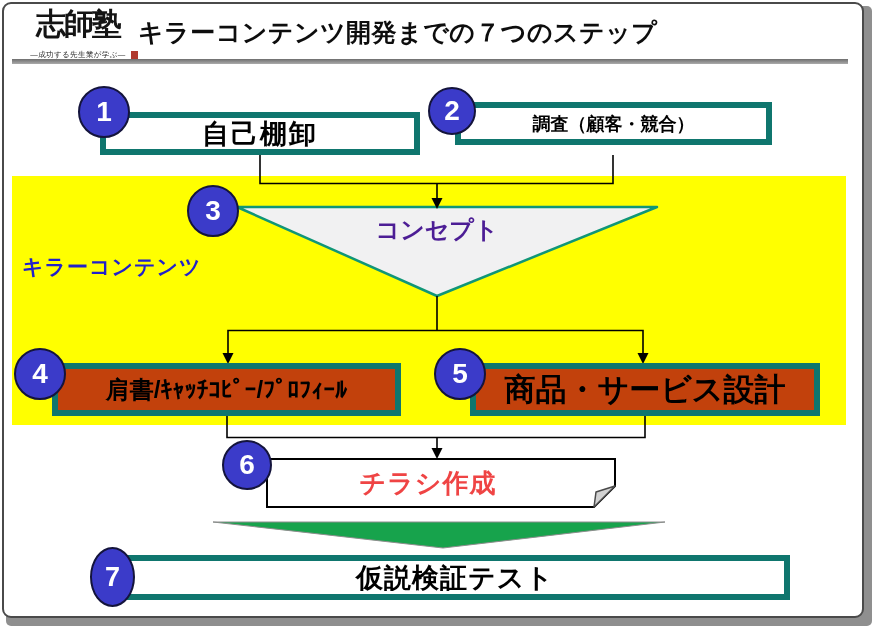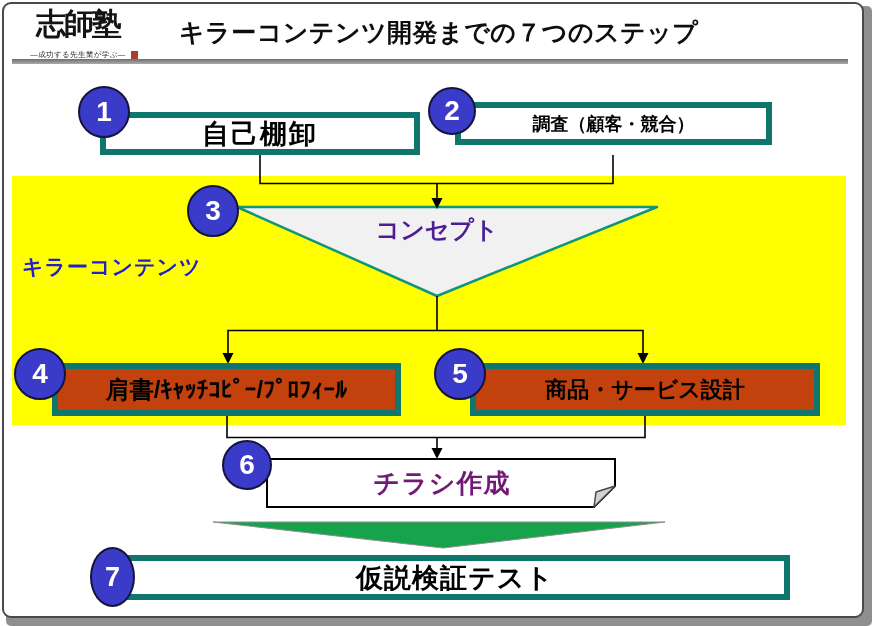--- a/index.html
+++ b/index.html
@@ -6,40 +6,40 @@
   .stage{position:relative;width:872px;height:626px;font-family:"Liberation Sans","DejaVu Sans",sans-serif;overflow:hidden;}
   .frame-shadow{position:absolute;left:6px;top:6px;right:0;bottom:0;background:#8f8f8f;border-radius:5px;}
   .slide{position:absolute;left:2px;top:2px;width:858px;height:612px;background:#fff;border:2px solid #4a4a4a;border-radius:9px;overflow:hidden;}
   .canvas{position:absolute;left:-4px;top:-4px;width:872px;height:452px;padding-left:35px;}
 
   
   .logo-block{position:absolute;left:24px;top:7px;width:108px;height:56px;text-align:center;z-index:6;}
   .logo-name{font-family:"DejaVu Serif","Liberation Serif",serif;font-weight:bold;font-size:30px;line-height:34px;letter-spacing:-2px;color:#141414;position:relative;display:inline-block;}
   .logo-seal{position:absolute;right:-6px;bottom:3px;width:7px;height:9px;background:#b03a2e;}
   .logo-tagline{font-size:7.5px;color:#2a2a2a;letter-spacing:0.4px;white-space:nowrap;margin-top:9px;}
-  .page-title{position:absolute;left:138px;top:16px;font-size:25px;font-weight:bold;color:#0d0d0d;letter-spacing:0.5px;white-space:nowrap;z-index:6;margin-left:41px;}
+  .page-title{position:absolute;left:138px;top:16px;font-size:25px;font-weight:bold;color:#0d0d0d;letter-spacing:0.5px;white-space:nowrap;z-index:6;}
   .header-rule{position:absolute;left:12px;top:59px;width:836px;height:5px;background:linear-gradient(#6e6e6e,#ababab);z-index:6;}
 
   
   .band{position:absolute;left:12px;top:176px;width:834px;height:249px;background:#ffff00;z-index:0;}
   .band-label{position:absolute;left:22px;top:253px;font-size:21px;font-weight:bold;color:#2121cb;letter-spacing:1px;z-index:3;white-space:nowrap;}
 
   
   .overlay{position:absolute;left:0;top:0;width:872px;height:626px;z-index:1;}
 
   
   .box{position:absolute;box-sizing:border-box;background:#fff;border:6px solid #0f766e;display:flex;align-items:center;justify-content:center;font-weight:bold;color:#000;z-index:2;white-space:nowrap;}
   .box.gray{background:#c2410c;}
   .box1{left:100px;top:112px;width:320px;height:43px;font-size:27px;letter-spacing:2px;}
   .box2{left:455px;top:102px;width:317px;height:43px;font-size:18px;}
   .box4{left:52px;top:363px;width:349px;height:53px;font-size:24px;}
-  .box5{left:470px;top:363px;width:350px;height:53px;font-size:22px;}
+  .box5{left:470px;top:363px;width:350px;height:53px;font-size:31px;}
   .box7{left:120px;top:555px;width:670px;height:45px;font-size:27px;letter-spacing:1px;}
   .tri-label{position:absolute;left:337px;top:214px;width:200px;text-align:center;font-size:24px;font-weight:bold;color:#4c1d95;z-index:2;white-space:nowrap;}
-  .doc-label{position:absolute;left:268px;top:461px;width:348px;height:44px;display:flex;align-items:center;justify-content:center;font-size:26px;font-weight:bold;color:#701a75;z-index:2;white-space:nowrap;letter-spacing:1px;}
+  .doc-label{position:absolute;left:254px;top:461px;width:348px;height:44px;display:flex;align-items:center;justify-content:center;font-size:26px;font-weight:bold;color:#ef4444;z-index:2;white-space:nowrap;letter-spacing:1px;}
 
   
   .circle{position:absolute;box-sizing:border-box;background:#3b3bc9;border:2px solid #14143c;border-radius:50%;color:#fff;display:flex;align-items:center;justify-content:center;font-weight:bold;font-size:28px;z-index:5;}
   .c1{left:78px;top:86px;width:52px;height:52px;}
   .c2{left:428px;top:87px;width:48px;height:48px;}
   .c3{left:187px;top:185px;width:52px;height:52px;}
   .c4{left:14px;top:348px;width:52px;height:52px;}
   .c5{left:434px;top:348px;width:52px;height:52px;}
   .c6{left:222px;top:440px;width:50px;height:50px;}
   .c7{left:90px;top:547px;width:45px;height:60px;font-size:27px;}

